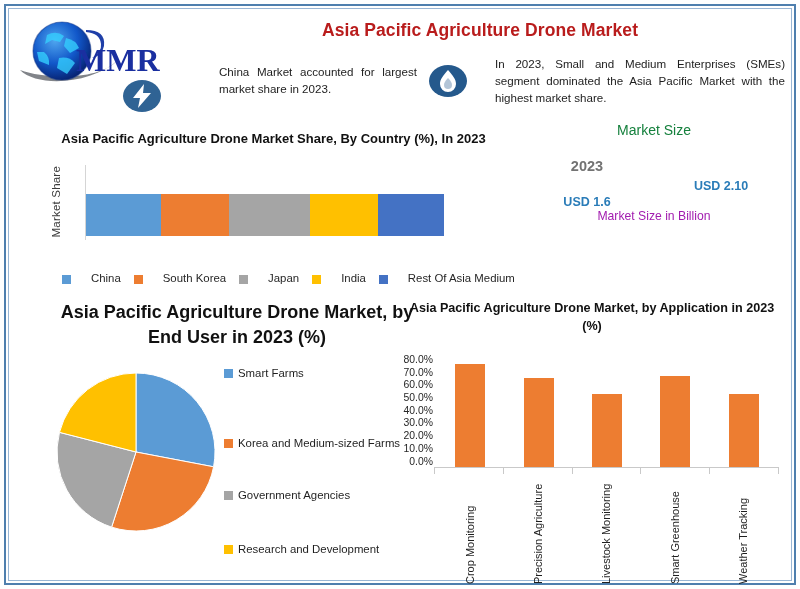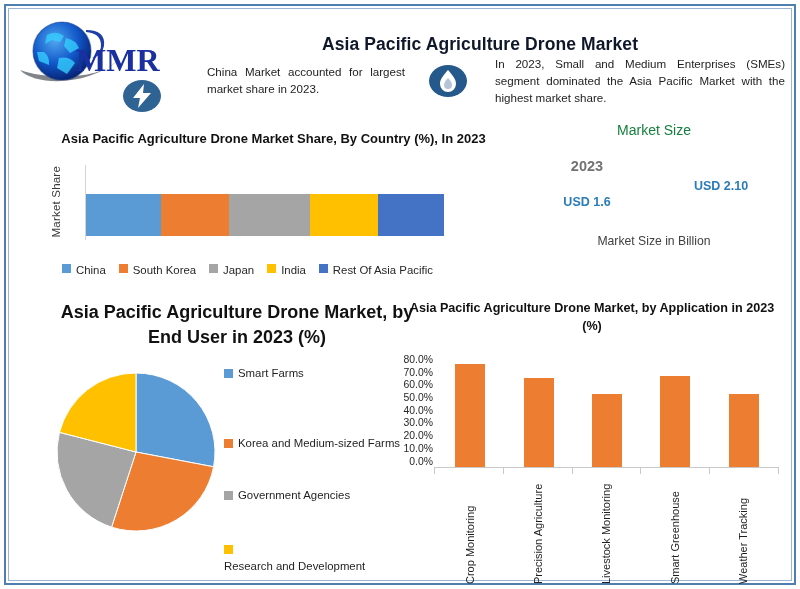--- a/index.html
+++ b/index.html
@@ -4,62 +4,62 @@
 <style>
   html,body{margin:0;padding:0;background:#ffffff;}
   body{width:800px;height:589px;font-family:"Liberation Sans",sans-serif;overflow:hidden;}
   #infographic{position:relative;width:800px;height:589px;box-sizing:border-box;background:#ffffff;}
   .frame-outer{position:absolute;left:4px;top:4px;right:4px;bottom:4px;border:2px solid #4f7fae;box-sizing:border-box;}
   .frame-inner{position:absolute;left:8px;top:8px;right:8px;bottom:8px;border:1px solid #9ab6d4;box-sizing:border-box;}
 
   
   .logo{position:absolute;left:14px;top:18px;width:160px;height:72px;}
   .logo svg{display:block;}
-  .main-title{position:absolute;left:180px;top:34px;width:600px;text-align:center;
-    font-size:17.5px;font-weight:bold;color:#0f172a;letter-spacing:.1px;}
+  .main-title{position:absolute;left:180px;top:20px;width:600px;text-align:center;
+    font-size:17.5px;font-weight:bold;color:#b91c1c;letter-spacing:.1px;}
   .bolt-badge{position:absolute;left:121px;top:79px;width:42px;height:34px;}
   .flame-badge{position:absolute;left:427px;top:64px;width:42px;height:34px;}
   .blurb{position:absolute;font-size:11.6px;color:#1d1d1d;line-height:1.45;text-align:justify;}
-  .blurb-left{left:207px;top:64px;width:198px;}
+  .blurb-left{left:219px;top:64px;width:198px;}
   .blurb-right{left:495px;top:56px;width:290px;}
 
   
   .panel-country{position:absolute;left:46px;top:130px;width:455px;height:160px;}
   .chart-title{font-size:13px;font-weight:bold;color:#111;text-align:center;line-height:1.35;}
   .ylab-vert{position:absolute;left:50px;top:166px;writing-mode:vertical-rl;transform:rotate(180deg);
     font-size:11.5px;color:#3b3b3b;letter-spacing:.2px;}
   .bar-plot{position:absolute;left:86px;top:194px;width:358px;height:42px;display:flex;}
   .axis-v{position:absolute;left:85px;top:165px;width:1px;height:75px;background:#d5d5d5;}
   .seg{height:100%;}
   .legend-country{position:absolute;left:62px;top:264px;width:430px;display:flex;
     align-items:center;gap:13px;font-size:11.4px;color:#262626;}
-  .legend-country .li{display:flex;align-items:flex-start;gap:5px;white-space:nowrap;}
+  .legend-country .li{display:flex;align-items:flex-end;gap:20px;white-space:nowrap;margin-top:8px;}
   .swatch{width:9px;height:9px;display:inline-block;flex:none;}
 
   
   .panel-size{position:absolute;left:520px;top:122px;width:268px;height:165px;}
   .size-head{text-align:center;font-size:14px;font-weight:normal;color:#15803d;}
   .size-cols{display:flex;justify-content:space-around;margin-top:20px;}
   .size-col{text-align:center;width:46%;}
   .size-year{font-size:14.5px;font-weight:bold;color:#737373;}
   .size-val{font-size:12.5px;font-weight:bold;color:#2a7cb8;margin-top:21px;}
-  .size-foot{text-align:center;font-size:12.2px;color:#404040;margin-top:25px;}
+  .size-foot{text-align:center;font-size:12.2px;color:#a21caf;}
 
   
   .panel-pie{position:absolute;left:42px;top:300px;width:390px;height:285px;}
   .pie-title{font-size:18px;font-weight:bold;color:#111;text-align:center;line-height:1.4;}
   .pie-wrap{position:absolute;left:14px;top:72px;width:160px;height:160px;}
   .pie-wrap svg{display:block;}
   .legend-pie{position:absolute;left:182px;top:66px;width:205px;font-size:11.4px;color:#1f1f1f;}
   .legend-pie .li{display:flex;align-items:flex-start;gap:5px;line-height:1.35;}
   .legend-pie .li .swatch{margin-top:3px;}
   .lp0{position:absolute;top:0;}
   .lp1{position:absolute;top:70px;}
   .lp2{position:absolute;top:122px;}
-  .lp3{position:absolute;top:176px;flex-direction:column;}
+  .lp3{position:absolute;top:176px;}
 
   
   .panel-app{position:absolute;left:372px;top:300px;width:416px;height:285px;}
   .app-title{position:absolute;left:30px;top:0;width:380px;font-size:12.6px;font-weight:bold;
     color:#111;text-align:center;line-height:1.4;}
   .app-yaxis{position:absolute;left:3px;top:55px;width:58px;height:112px;
     display:flex;flex-direction:column;justify-content:space-between;align-items:flex-end;}
   .app-yaxis span{font-size:10.4px;color:#262626;line-height:1;}
   .app-plot{position:absolute;left:64px;top:57px;width:342px;height:110px;
     display:flex;align-items:flex-end;justify-content:space-around;}
@@ -148,21 +148,21 @@
     <div class="li">
         <span class="swatch" style="background: rgb(165, 165, 165);"></span>
         <span>Japan</span>
       </div>
     <div class="li">
         <span class="swatch" style="background: rgb(255, 192, 0);"></span>
         <span>India</span>
       </div>
     <div class="li">
         <span class="swatch" style="background: rgb(68, 114, 196);"></span>
-        <span>Rest Of Asia Pacific</span>
+        <span>Rest Of Asia Medium</span>
       </div>
   </div>
 
   <div class="panel-size">
     <div class="size-head">Market Size</div>
     <div class="size-cols">
       <div class="size-col">
         <div class="size-year">2023</div>
         <div class="size-val">USD 1.6</div>
       </div>

